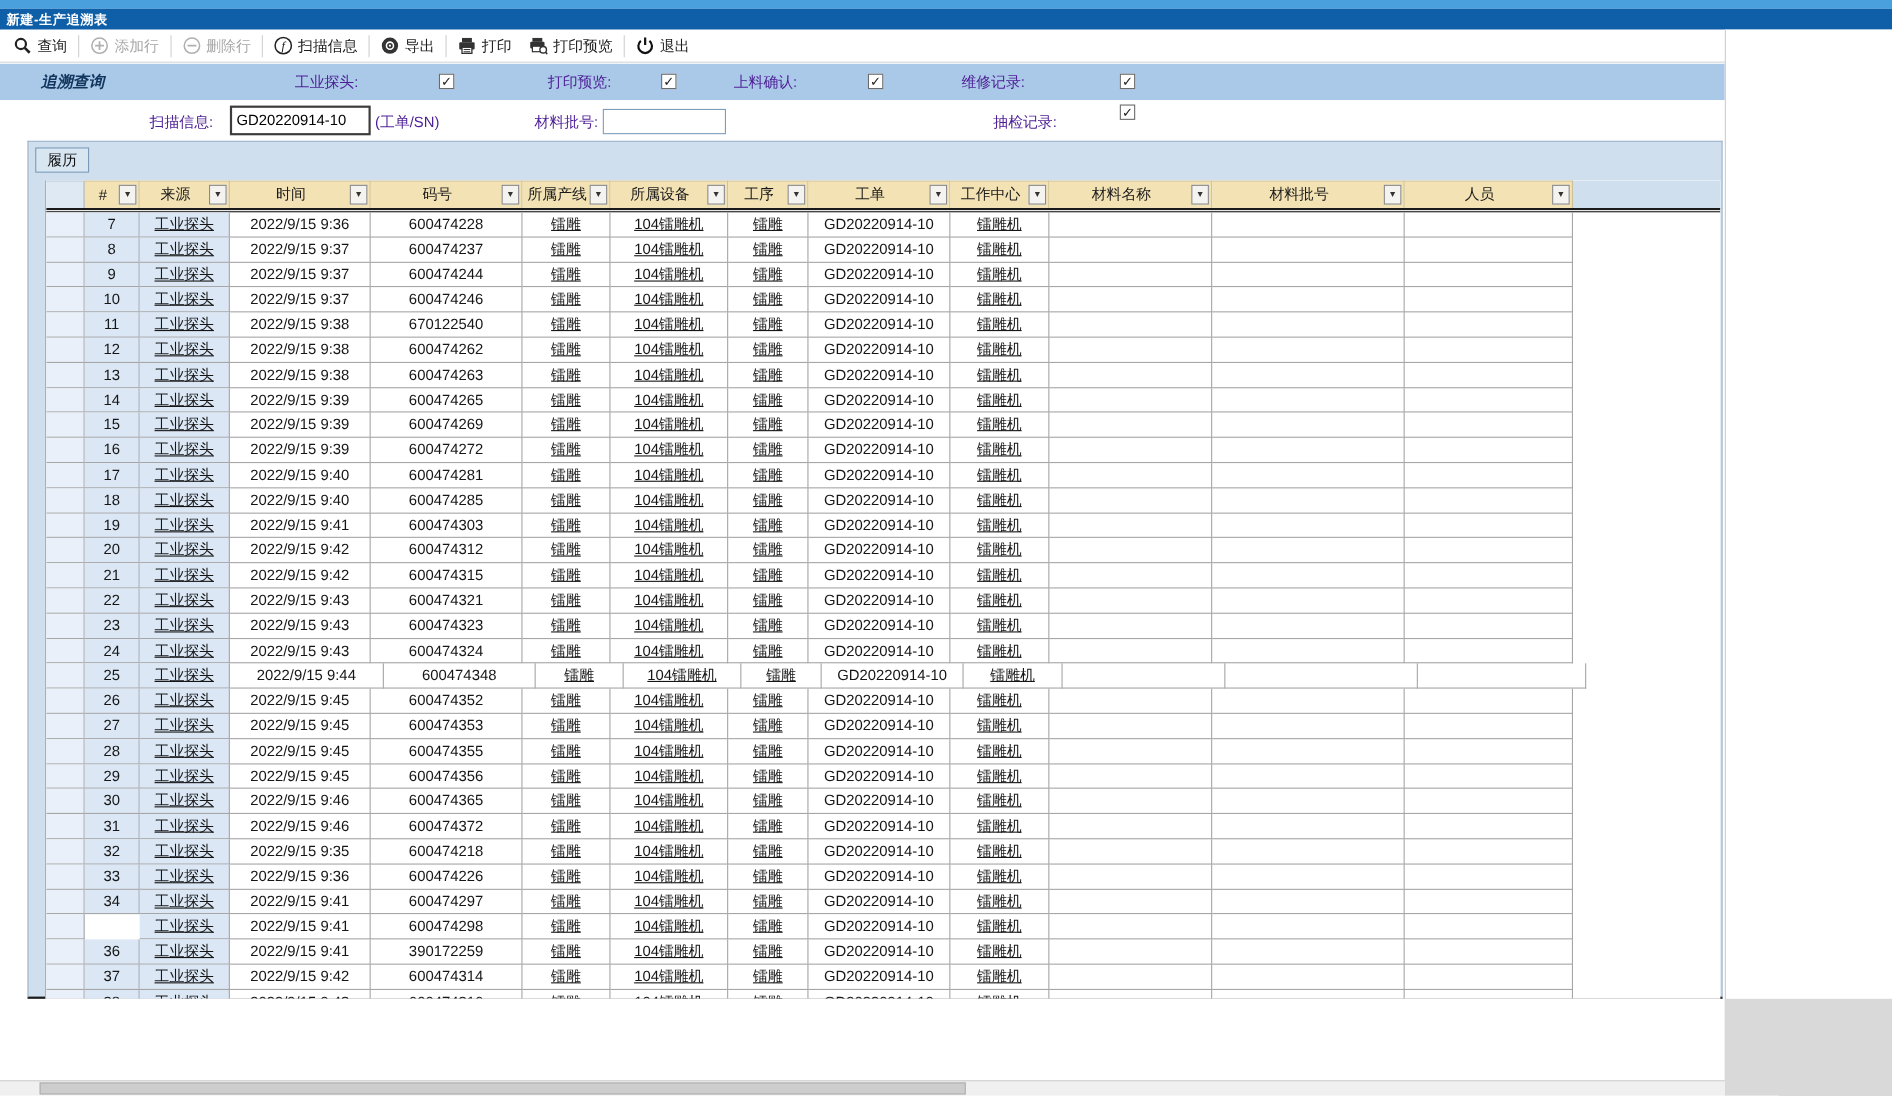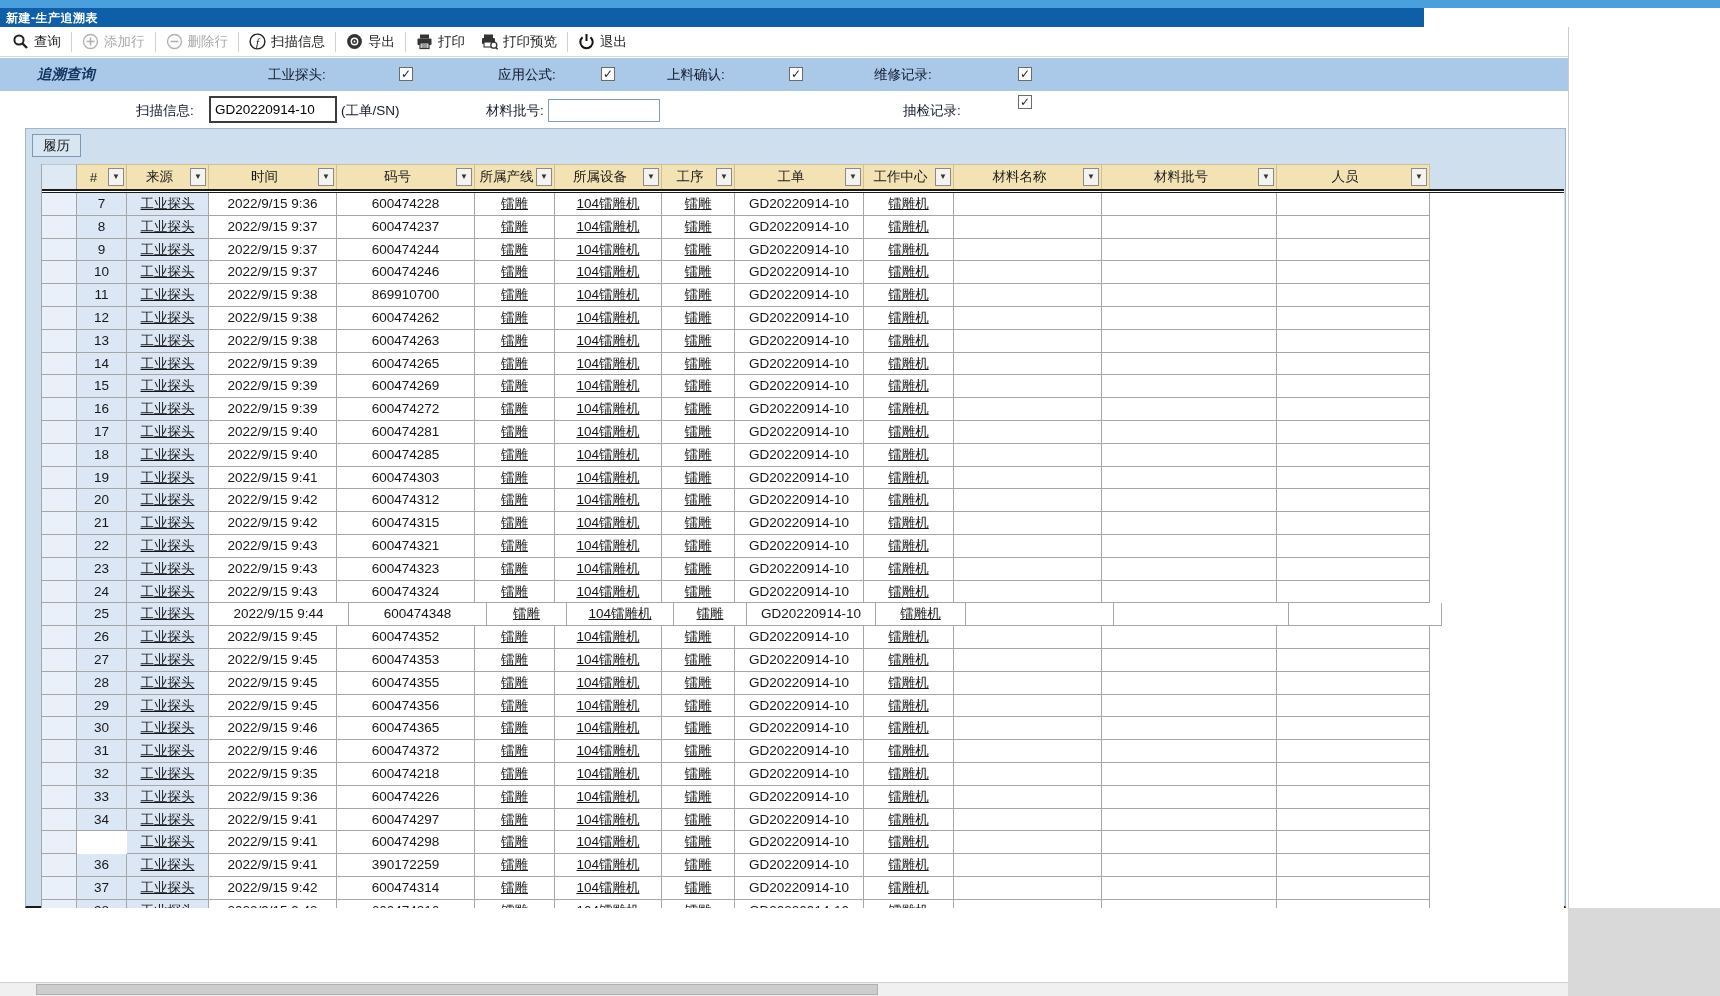--- a/index.html
+++ b/index.html
@@ -2,37 +2,37 @@
 <html><head>
 <meta charset="utf-8">
 <style>
   * { margin:0; padding:0; box-sizing:border-box; }
   html,body { width:1720px; height:996px; overflow:hidden; background:#ffffff;
     font-family:"Liberation Sans","DejaVu Sans",sans-serif; color:#1c1c1c; }
   .abs { position:absolute; }
 
   
   #topstrip { left:0; top:0; width:1720px; height:8px; background:#4aa0dc; }
-  #titlebar { left:0; top:8px; width:1424px; height:19px; background:#0f5fa8;padding-left:24px; }
+  #titlebar { left:0; top:8px; width:1720px; height:19px; background:#0f5fa8;padding-left:24px; }
   #titlebar .wtitle { position:absolute; left:6px; top:2px; color:#ffffff; font-size:12px; font-weight:bold; letter-spacing:.5px; }
 
   
   #toolbar { left:0; top:27px; width:1720px; height:30px; background:#ffffff;
     border-bottom:1px solid #d5d5d5; display:flex; align-items:center; padding-left:4px; }
   .tbtn { display:flex; align-items:center; gap:5px; padding:0 8px; height:24px; cursor:default; font-size:13.5px; color:#1c1c1c; }
   .tbtn.disabled { color:#a8a8a8; }
   .ticon { display:inline-flex; width:17px; height:17px; align-items:center; justify-content:center; }
   .ticon svg { width:17px; height:17px; }
   .tdiv { width:1px; height:20px; background:#d0d0d0; margin:0 2px; }
 
   
   #fblue { left:0; top:58px; width:1568px; height:33px; background:#aac8e8; }
   #fwhite { left:0; top:91px; width:1568px; height:37px; background:#ffffff; }
   .sectitle { position:absolute; left:37px; top:7px; font-size:14.5px; font-weight:bold; font-style:italic; color:#12365e; }
-  .flabel { position:absolute; font-size:13.5px; color:#0f172a; white-space:nowrap; }
+  .flabel { position:absolute; font-size:13.5px; color:#4c1d95; white-space:nowrap; }
   .checkbox { position:absolute; width:14px; height:14px; background:#fff; border:1px solid #6b6b6b;
     font-size:12px; line-height:12px; text-align:center; font-weight:bold; color:#222; }
   #scanInput { position:absolute; left:209px; top:5px; width:128px; height:27px; border:2px solid #3c3c3c;
     font-size:13.5px; padding:0 4px; font-family:inherit; outline:none; }
   #batchInput { position:absolute; left:548px; top:8px; width:112px; height:23px; border:1px solid #7f9db9;
     font-size:13.5px; padding:0 4px; font-family:inherit; outline:none; }
 
   
   #panel { left:25px; top:128px; width:1541px; height:780px; background:#cfdfed;
     border:1px solid #9fb6ca; border-bottom:2px solid #1a1a1a; }
@@ -161,21 +161,21 @@
         </svg>
       </span>
       <span class="tlabel">退出</span>
     </div>
   </div>
 
 <div id="fblue" class="abs">
   <span class="sectitle">追溯查询</span>
   <span class="flabel" style="left:268px;top:8px">工业探头:</span>
   <span class="checkbox" style="left:399px;top:9px">✓</span>
-  <span class="flabel" style="left:498px;top:8px">应用公式:</span>
+  <span class="flabel" style="left:498px;top:8px">打印预览:</span>
   <span class="checkbox" style="left:601px;top:9px">✓</span>
   <span class="flabel" style="left:667px;top:8px">上料确认:</span>
   <span class="checkbox" style="left:789px;top:9px">✓</span>
   <span class="flabel" style="left:874px;top:8px">维修记录:</span>
   <span class="checkbox" style="left:1018px;top:9px">✓</span>
 </div>
 
 <div id="fwhite" class="abs">
   <span class="flabel" style="left:136px;top:11px">扫描信息:</span>
   <input id="scanInput" type="text" value="GD20220914-10" style="">
@@ -301,21 +301,21 @@
           <div class="cell lnk" style="width: 90px;">镭雕机</div>
           <div class="cell" style="width: 148px;"></div>
           <div class="cell" style="width: 175px;"></div>
           <div class="cell" style="width: 153px;"></div>
         </div>
         <div class="trow">
           <div class="cell sel"></div>
           <div class="cell c-blue" style="width: 50px;">11</div>
           <div class="cell c-blue lnk" style="width: 82px;">工业探头</div>
           <div class="cell" style="width: 128px;">2022/9/15 9:38</div>
-          <div class="cell" style="width: 138px;">869910700</div>
+          <div class="cell" style="width: 138px;">670122540</div>
           <div class="cell lnk" style="width: 80px;">镭雕</div>
           <div class="cell lnk" style="width: 107px;">104镭雕机</div>
           <div class="cell lnk" style="width: 73px;">镭雕</div>
           <div class="cell" style="width: 129px;">GD20220914-10</div>
           <div class="cell lnk" style="width: 90px;">镭雕机</div>
           <div class="cell" style="width: 148px;"></div>
           <div class="cell" style="width: 175px;"></div>
           <div class="cell" style="width: 153px;"></div>
         </div>
         <div class="trow">

